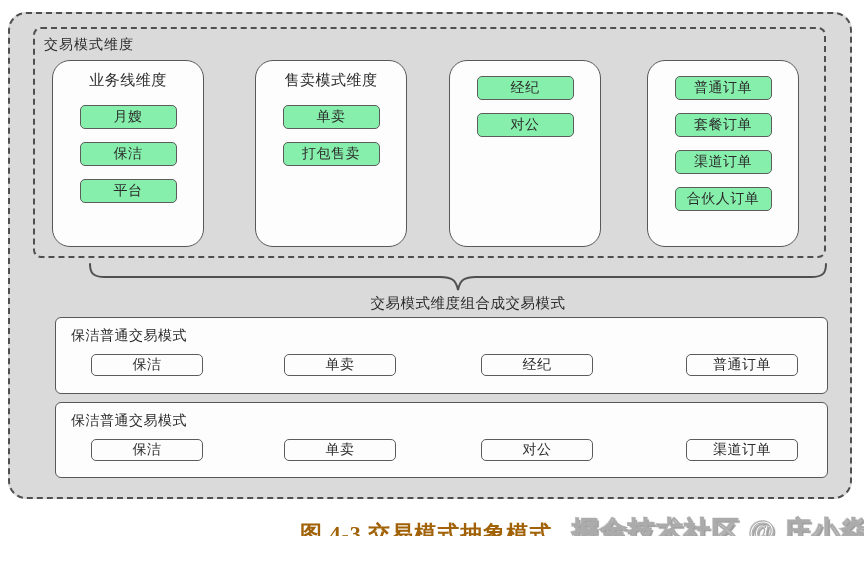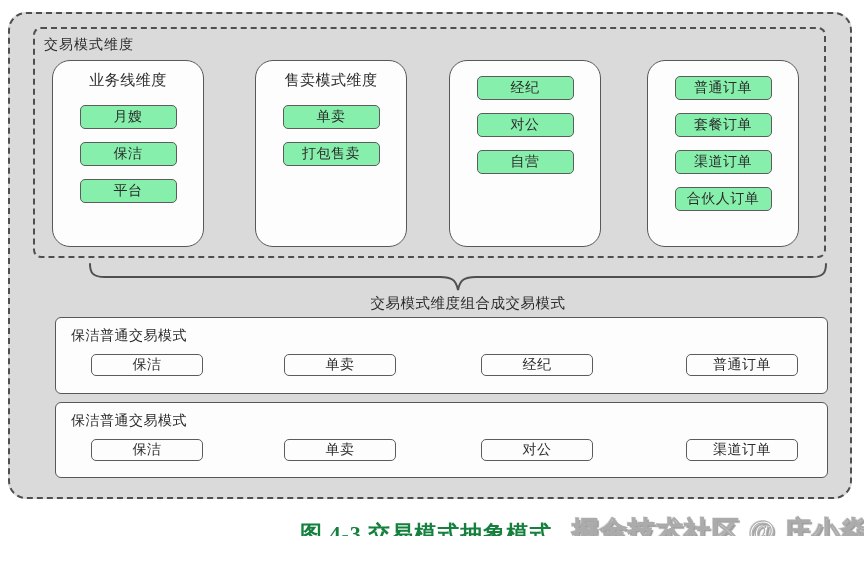--- a/index.html
+++ b/index.html
@@ -54,21 +54,21 @@
     background:#fdfdfd; border:1.5px solid #5c5c5c; border-radius:5px;
     font-size:14px; display:flex; align-items:center; justify-content:center;
     letter-spacing:0.5px;
   }
   .mi-1 { left:35px; } .mi-2 { left:228px; } .mi-3 { left:425px; } .mi-4 { left:630px; }
 
   
   .caption {
     position:absolute; left:300px; top:519px;
     font-family:"Liberation Serif","DejaVu Serif",serif;
-    font-weight:bold; font-size:22px; color:#15803d; letter-spacing:1px; white-space:nowrap;
+    font-weight:bold; font-size:22px; color:#a16207; letter-spacing:1px; white-space:nowrap;
   }
   .watermark {
     position:absolute; left:572px; top:513px;
     font-size:27px; font-weight:bold; white-space:nowrap;
     color:#ffffff; -webkit-text-stroke:1px #ababab;
     text-shadow:2px 2px 1px #9c9c9c, -1px -1px 0 #d8d8d8;
     letter-spacing:1px;
   }
 </style>
 </head>
@@ -95,21 +95,20 @@
     <div class="card-items">
       <div class="dim-item">单卖</div>
       <div class="dim-item">打包售卖</div>
     </div>
   </div>
 
   <div class="card card-3">
     <div class="card-items">
       <div class="dim-item">经纪</div>
       <div class="dim-item">对公</div>
-      <div class="dim-item">自营</div>
     </div>
   </div>
 
   <div class="card card-4">
     <div class="card-items">
       <div class="dim-item">普通订单</div>
       <div class="dim-item">套餐订单</div>
       <div class="dim-item">渠道订单</div>
       <div class="dim-item">合伙人订单</div>
     </div>

